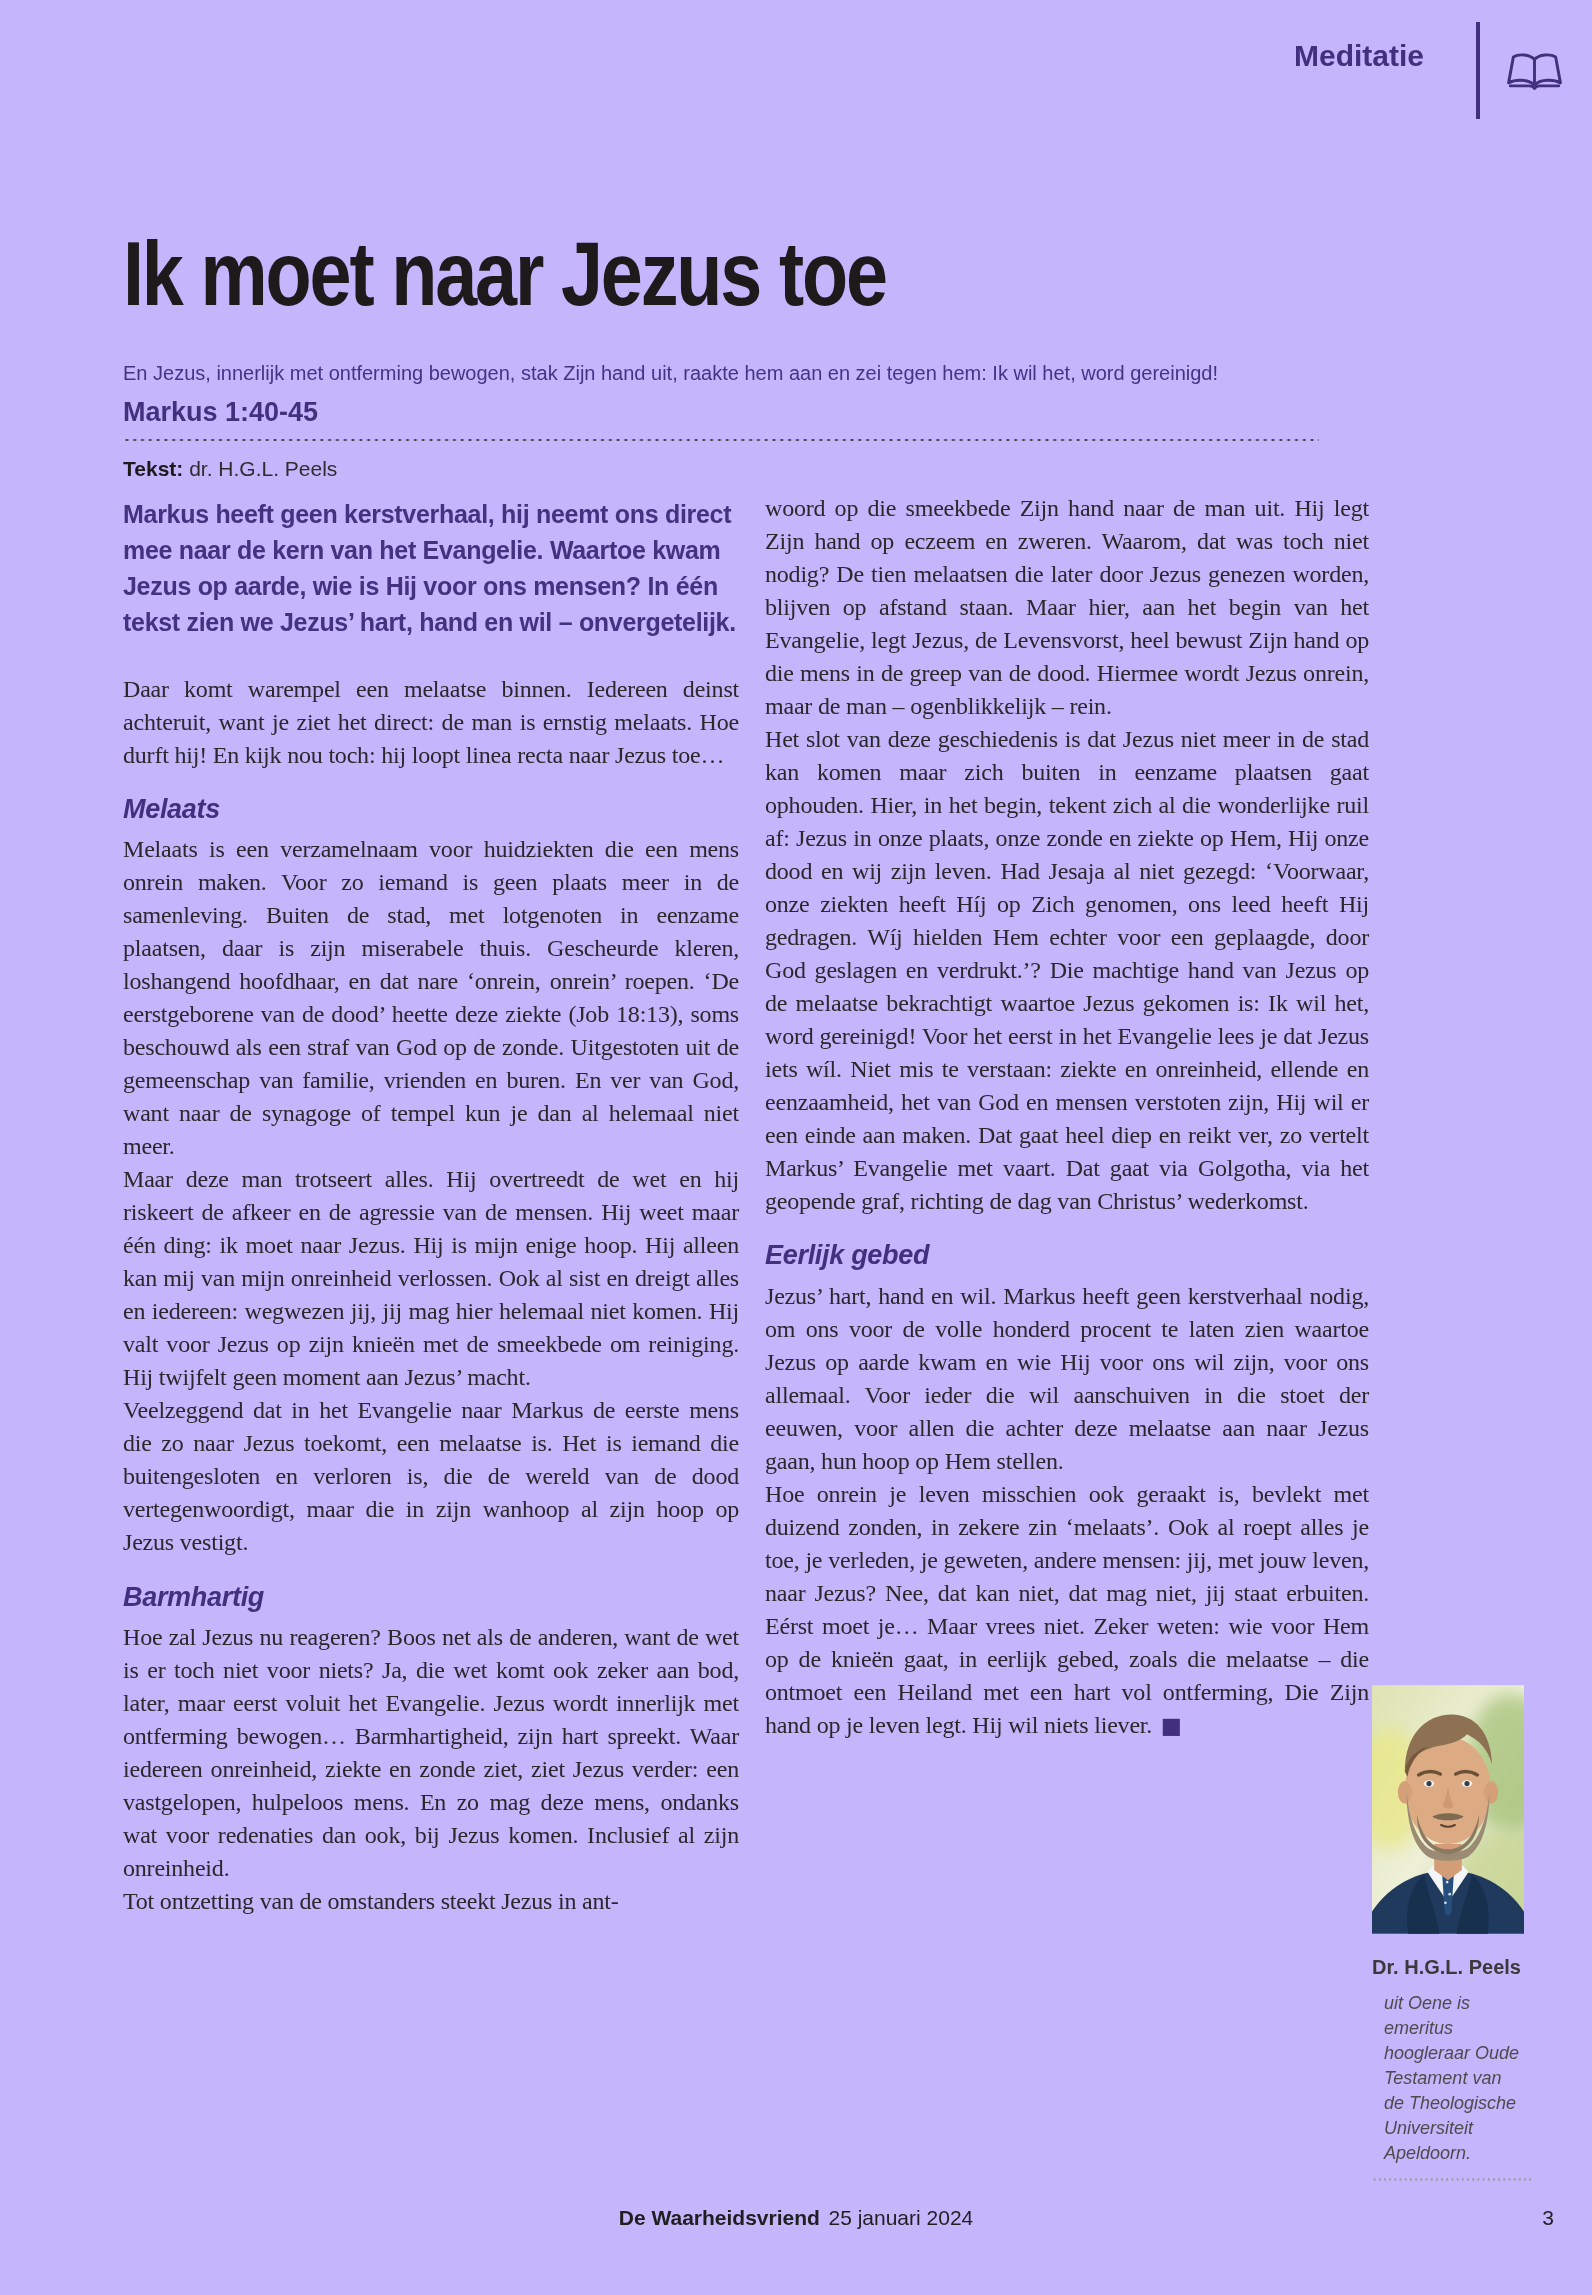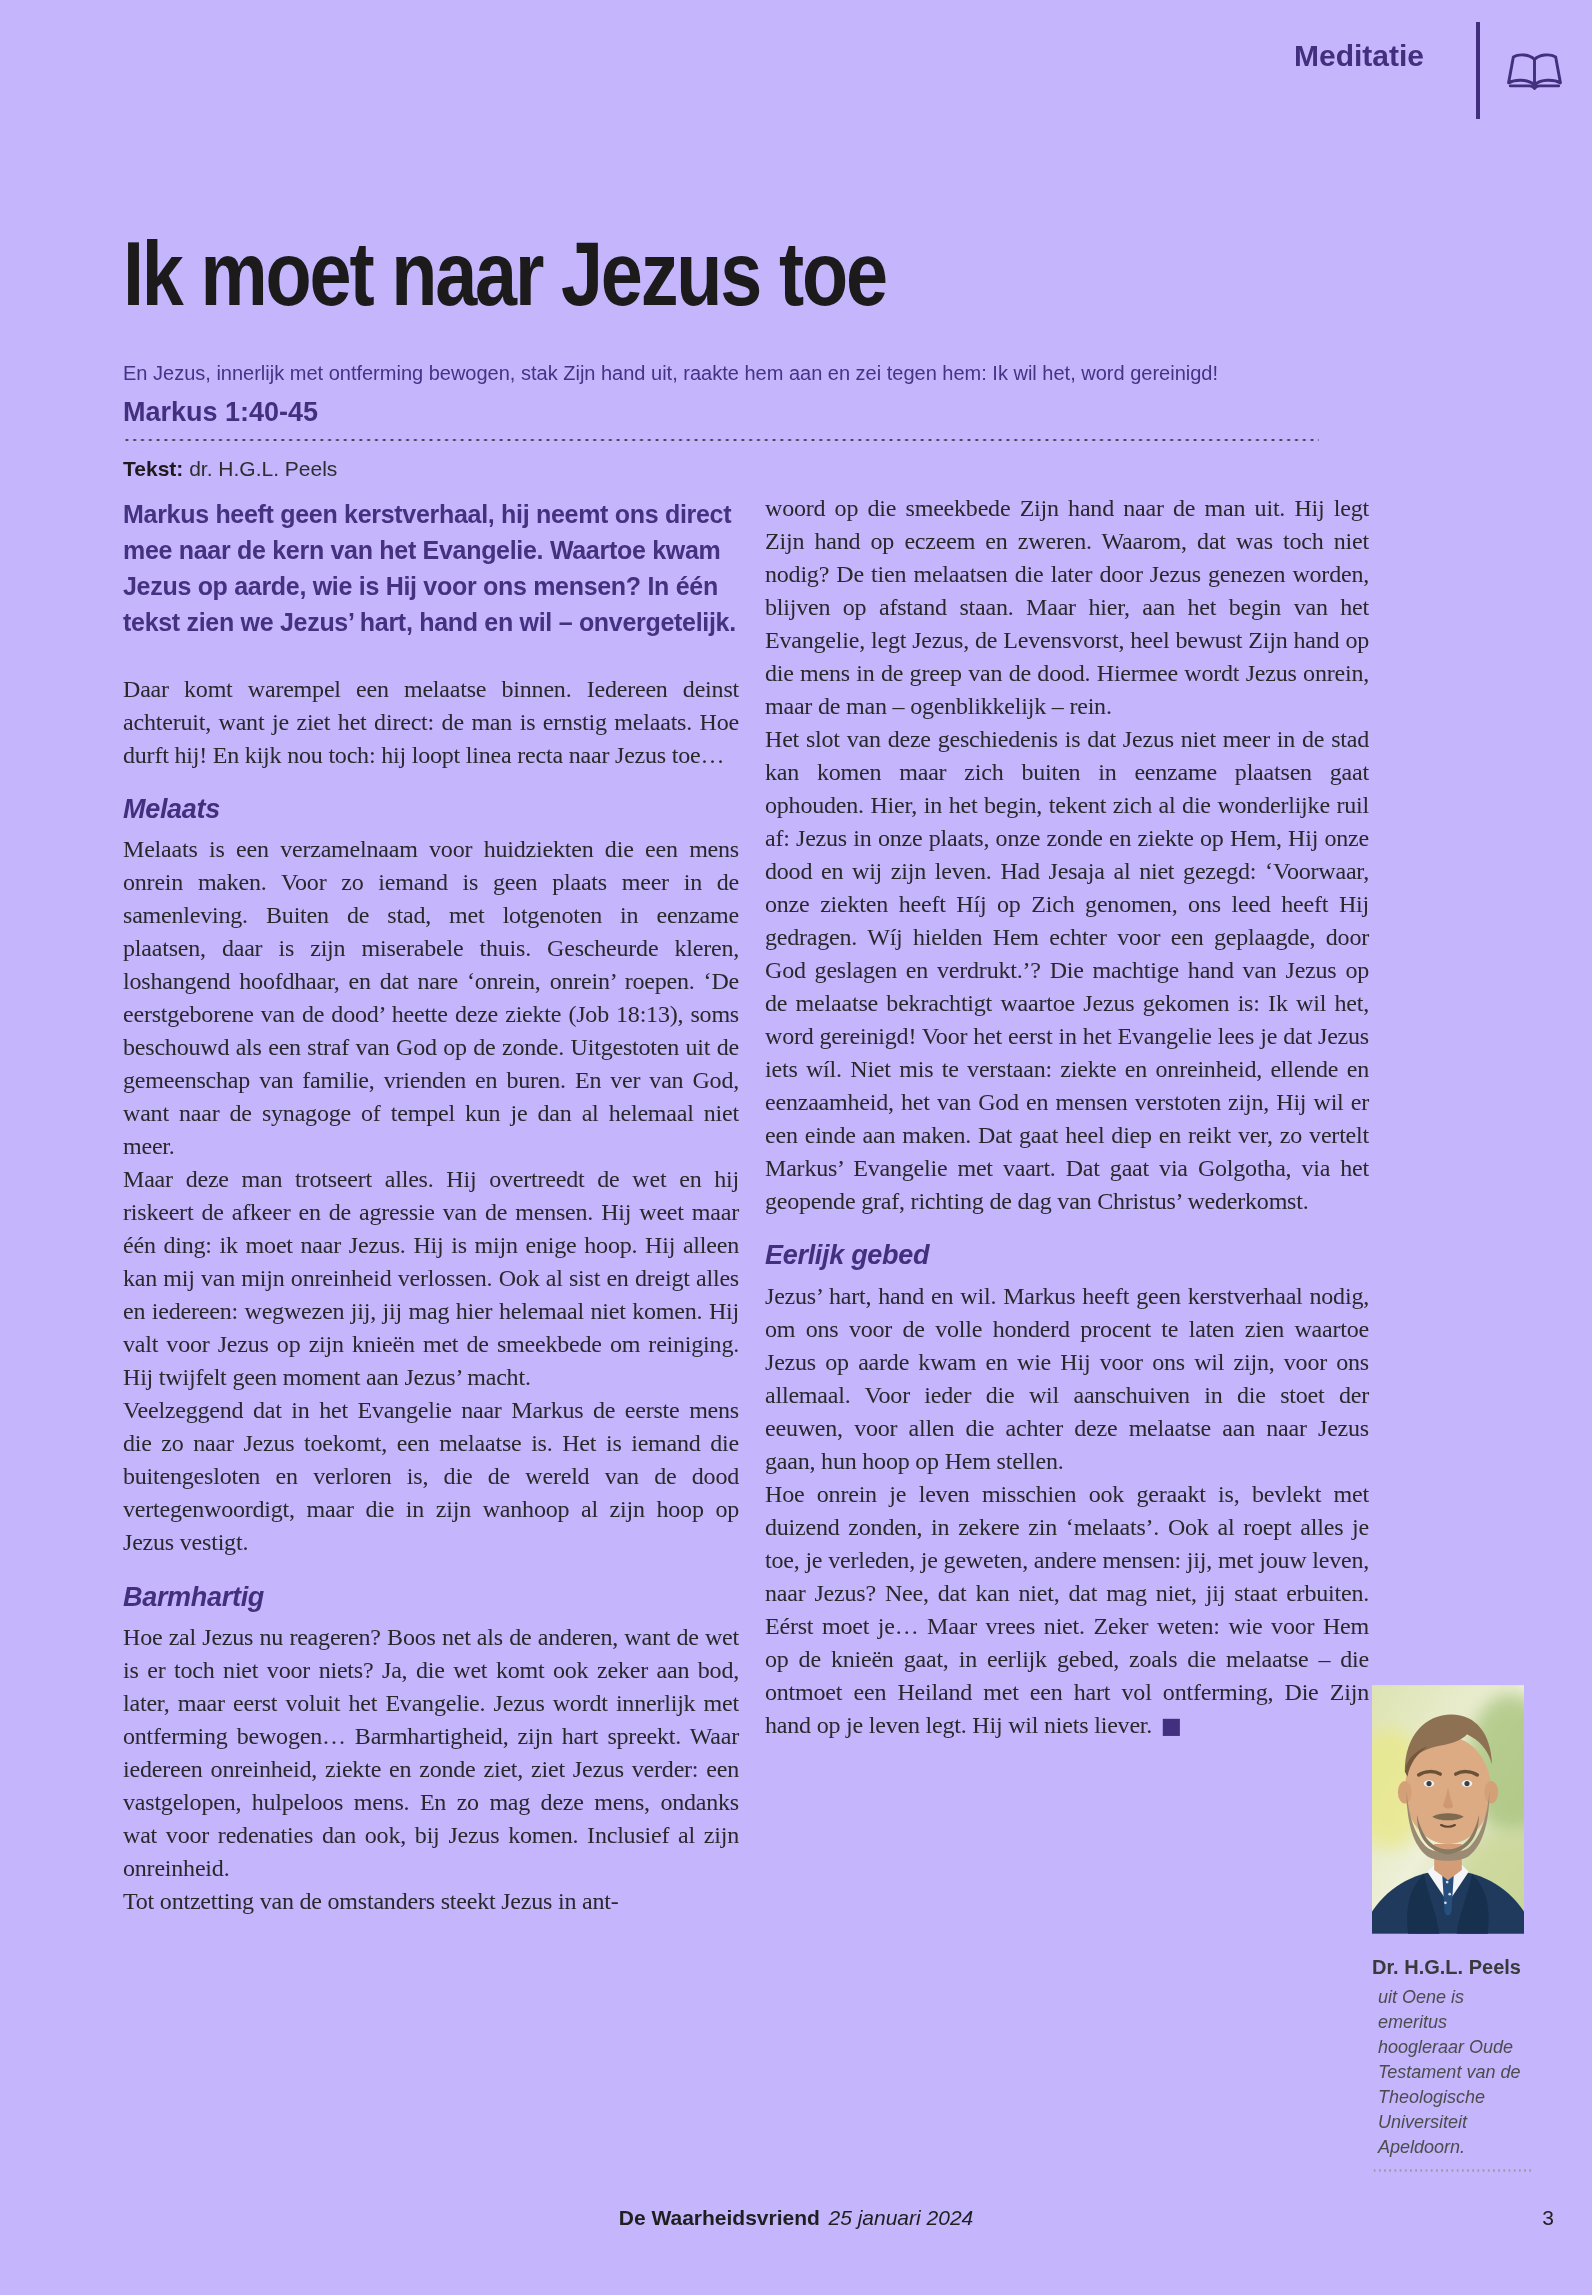--- a/index.html
+++ b/index.html
@@ -31,29 +31,29 @@
   .body-p{margin:0;font-family:"Liberation Serif",serif;font-size:24px;line-height:33px;
          color:#29282a;text-align:justify;letter-spacing:-0.2px;hyphens:auto;-webkit-hyphens:auto;}
   .sec-h{margin:22.4px 0 8.6px 0;font-size:27px;font-weight:700;font-style:italic;color:#42307e;
          letter-spacing:-0.3px;}
   .endmark{color:#42307e;font-size:22.4px;margin-left:8.6px;font-family:"DejaVu Sans",sans-serif;}
 
   
   .author-box{position:absolute;left:1372px;top:1685px;width:166px;}
   .author-photo{display:block;width:152px;height:249px;}
   .author-name{margin:22.4px 0 1.7px 0;font-size:20px;font-weight:700;color:#3a3a3a;}
-  .author-bio{margin:6px;font-size:18px;line-height:25px;font-style:italic;color:#4c4c4c;hyphens:auto;-webkit-hyphens:auto;}
+  .author-bio{margin:12px;font-size:18px;line-height:25px;font-style:italic;color:#4c4c4c;hyphens:auto;-webkit-hyphens:auto;}
   .author-rule{margin-top:8.6px;width:161px;height:2.6px;
          background-image:radial-gradient(circle,#9a9a9a 0.9px,transparent 1.1px);
          background-size:5.2px 2.6px;background-repeat:repeat-x;}
 
   
   .footer{position:absolute;left:0;top:2206px;width:1592px;text-align:center;font-size:21px;color:#1f1f1f;}
   .footer .mag{font-weight:700;}
-  .footer .date{font-style:italic;margin-left:8.6px;margin-top:27px;}
+  .footer .date{margin-left:8.6px;margin-top:27px;}
   .pagenum{position:absolute;left:1519px;top:2206px;width:35px;text-align:right;font-size:21px;color:#1f1f1f;}
 </style>
 </head>
 <body>
 
 <div class="page">
 
   <div class="rubric">Meditatie</div>
   <div class="rubric-rule"></div>
   <svg class="rubric-icon" viewBox="0 0 66 52" aria-hidden="true">

